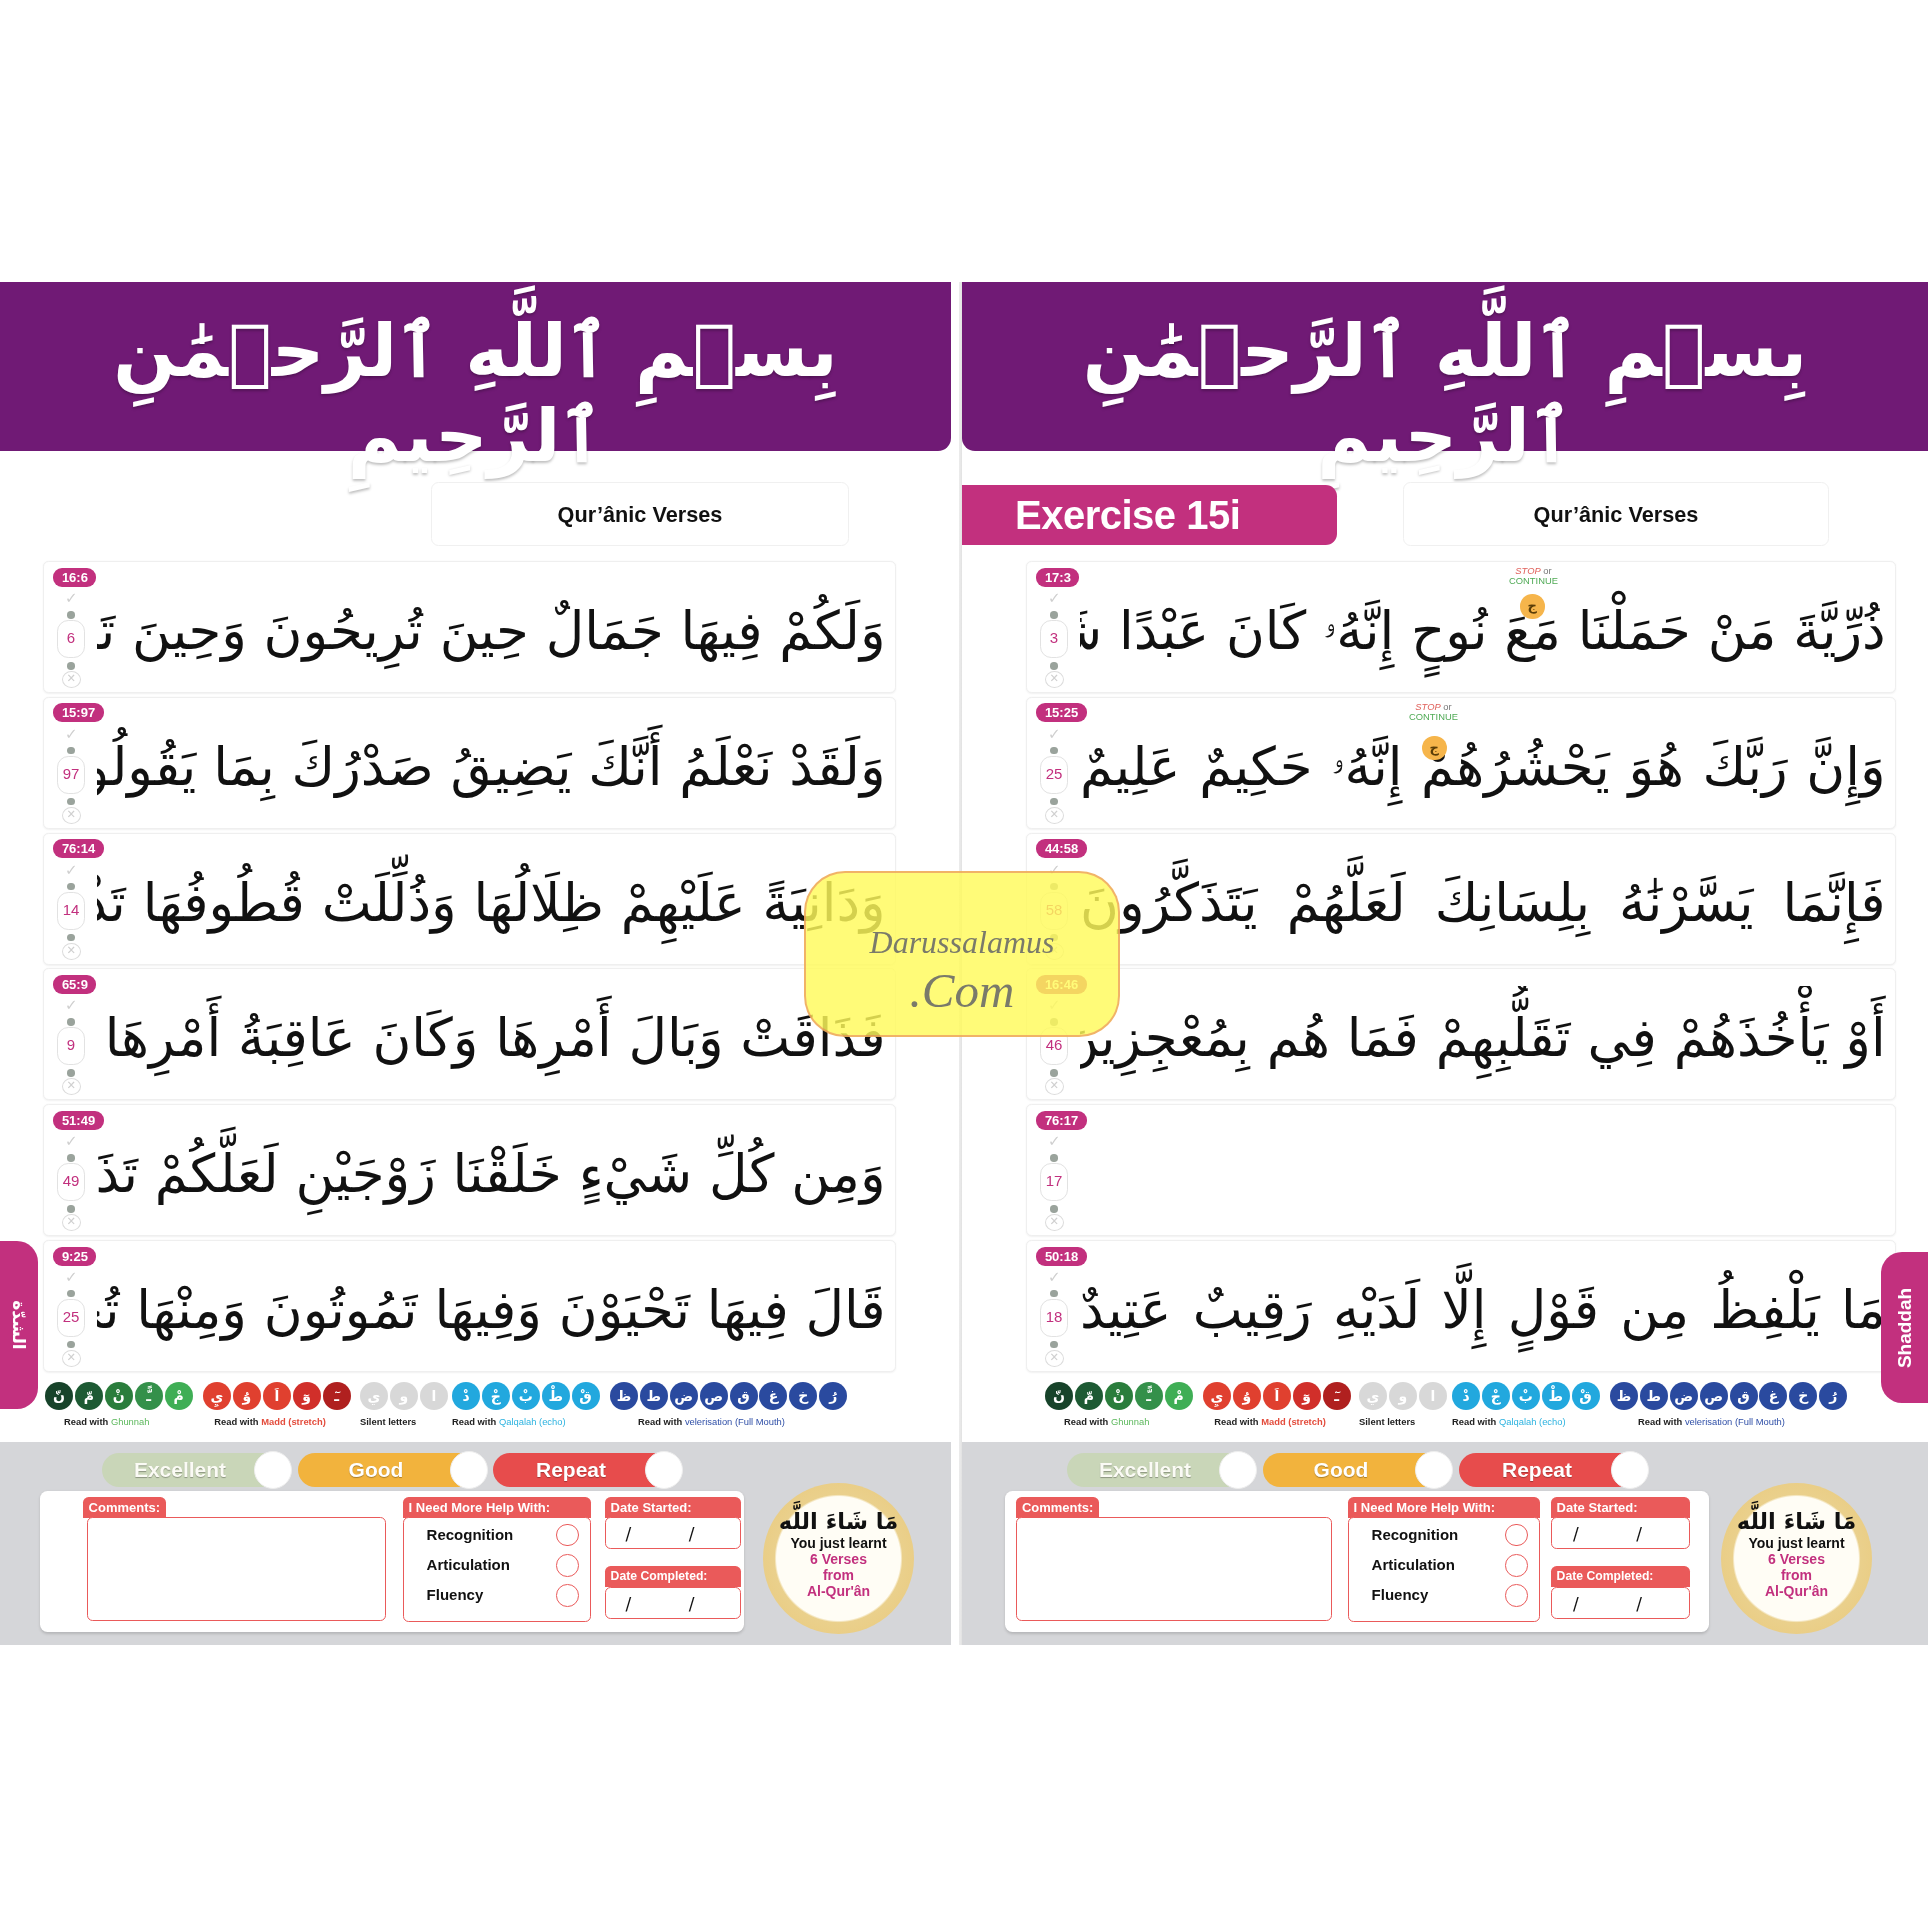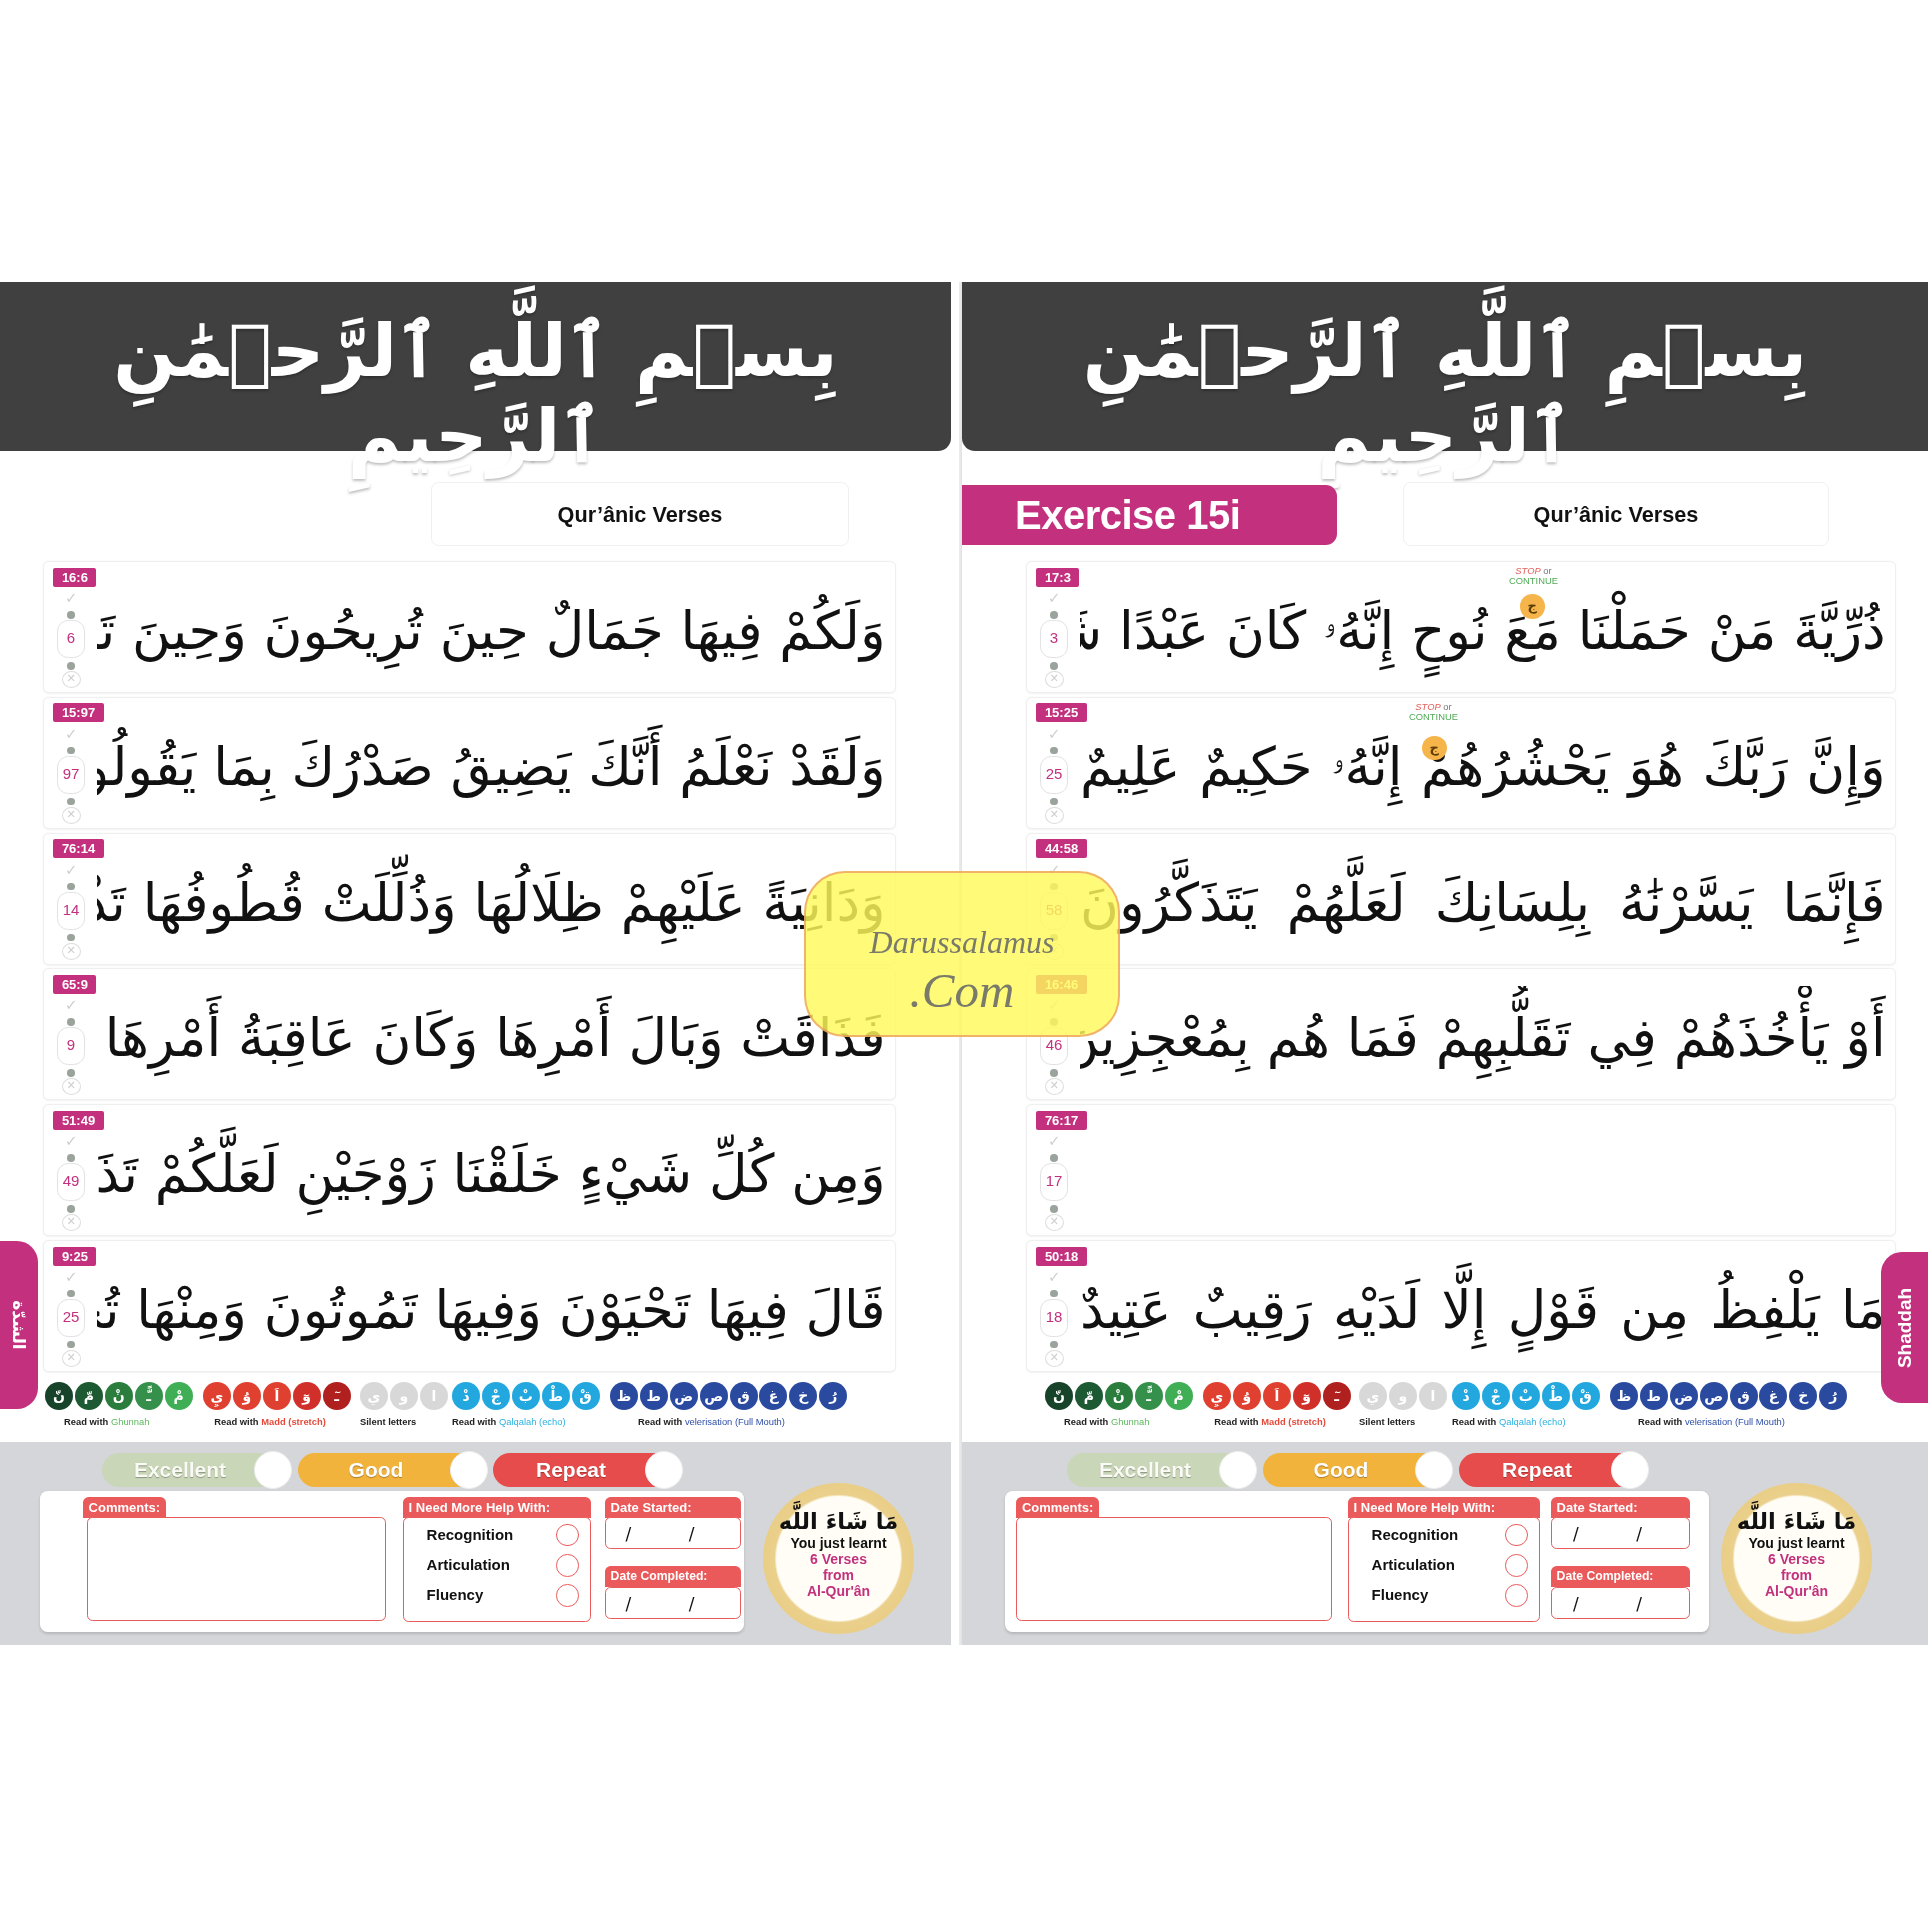--- a/index.html
+++ b/index.html
@@ -6,21 +6,21 @@
   html, body { width: 1928px; height: 1928px; background: #ffffff; overflow: hidden; }
   body { font-family: "DejaVu Sans", sans-serif; position: relative; }
 
   .spread { position: absolute; left: 0; top: 282px; width: 1928px; height: 1363px; }
   .page { position: absolute; top: 0; height: 1363px; background: #ffffff; }
   .page.left { left: 0; width: 959px; }
   .page.right { left: 962px; width: 966px; }
   .gutter { position: absolute; left: 951px; top: 0; width: 24.5px; height: 1363px;
             background: linear-gradient(90deg, #fff 0%, #e7e7e7 40%, #d6d6d6 50%, #e7e7e7 60%, #fff 100%); }
 
-  .banner { position: absolute; top: 0; height: 169px; background: #404040; }
+  .banner { position: absolute; top: 0; height: 169px; background: #701a75; }
   .page.left .banner { left: 0; width: 951px; border-radius: 0 0 13px 0; }
   .page.right .banner { left: 0; width: 966px; border-radius: 0 0 0 13px; }
   .bismillah { position: absolute; top: 26px; width: 100%; text-align: center; direction: rtl;
                font-family: "DejaVu Sans", sans-serif; font-size: 73px; font-weight: bold; color: #ffffff;
                letter-spacing: 1.9px; text-shadow: 0 1.9px 2.8px rgba(0,0,0,0.25); }
 
   .ex-tab { position: absolute; top: 203px; height: 60px; background: #c2307e; border-radius: 0 11.3px 11.3px 0;
             color: #fff; font-family: "Liberation Sans", sans-serif; font-weight: bold; font-size: 40px;
             line-height: 60px; padding-left: 41px; letter-spacing: -0.5px; }
   .page.left .ex-tab { left: 0; width: 365px; }
@@ -30,21 +30,21 @@
                   font-family: "Liberation Sans", sans-serif; font-weight: bold; font-size: 21.7px; color: #111; }
   .page.left .subtitle-box { left: 431px; width: 418px; }
   .page.right .subtitle-box { left: 441px; width: 426px; }
 
   .verses { position: absolute; top: 279px; }
   .page.left .verses { left: 43px; width: 853px; }
   .page.right .verses { left: 64px; width: 870px; }
   .verse { position: relative; height: 132px; margin-bottom: 3.8px; background: #fff;
            border: 0.9px solid #efefef; border-radius: 5.6px; box-shadow: 0 0.9px 1.9px rgba(0,0,0,0.06); }
   .ref-badge { position: absolute; left: 9.4px; top: 5.6px; height: 19px; padding: 0 8.5px; background: #c2307e;
-               color: #fff; border-radius: 2px; font-family: "Liberation Sans", sans-serif; font-weight: bold;
+               color: #fff; border-radius: 9px; font-family: "Liberation Sans", sans-serif; font-weight: bold;
                font-size: 13px; line-height: 19px; }
   .marker { position: absolute; left: 13px; top: 28px; width: 28px; height: 98px; }
   .marker .check { position: absolute; left: 4.7px; top: 0; width: 19px; height: 17px; color: #cfcfcf; font-size: 15px; text-align: center; line-height: 17px; }
   .marker .dot { position: absolute; left: 10.4px; width: 7.5px; height: 7.5px; border-radius: 50%; background: #9aa39c; }
   .marker .num { position: absolute; left: 0; top: 30px; width: 28px; height: 38px; border: 1.9px solid #e2e2e2;
                  border-radius: 11.3px; text-align: center; line-height: 34px; color: #c2307e;
                  font-family: "Liberation Sans", sans-serif; font-size: 15px; }
   .marker .cross { position: absolute; left: 4.7px; bottom: 0; width: 19px; height: 17px; border: 1.9px solid #dcdcdc; border-radius: 50%;
                    color: #cfcfcf; font-size: 11.3px; text-align: center; line-height: 13px; }
   .arabic { position: absolute; right: 9.4px; left: 53px; top: 17px; height: 104px; direction: rtl;

